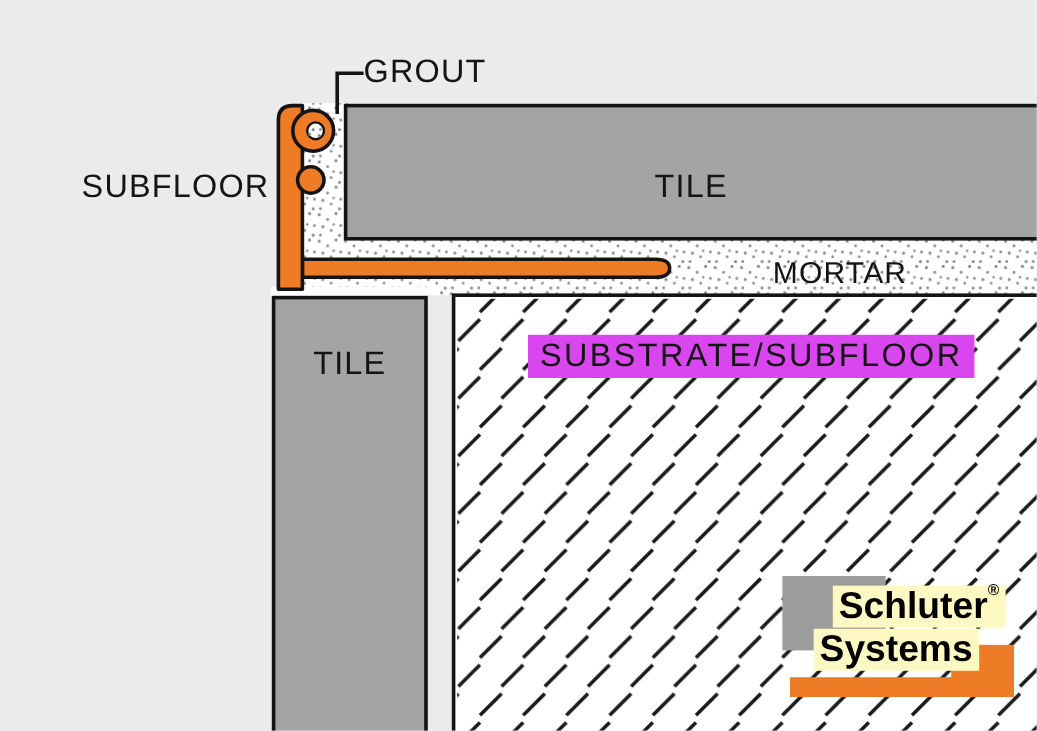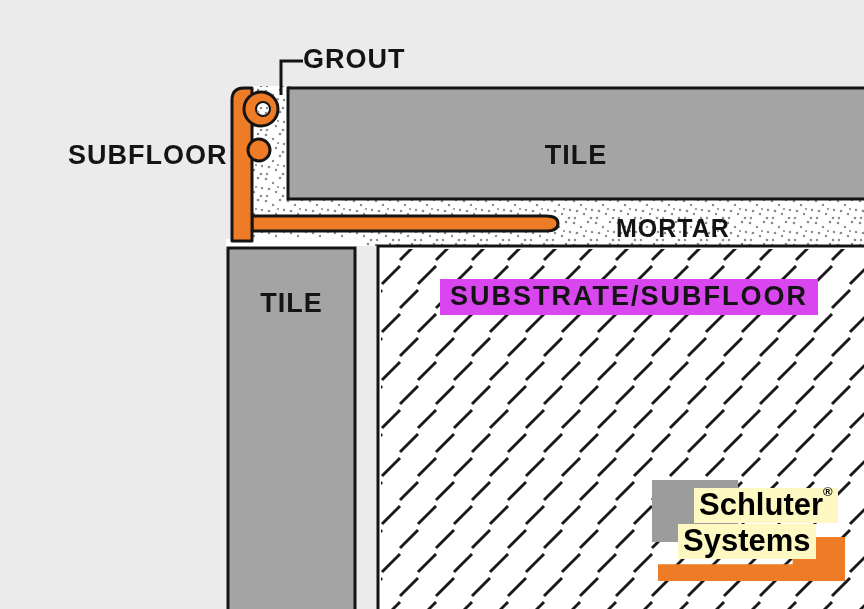--- a/index.html
+++ b/index.html
@@ -2,28 +2,28 @@
 <html><head>
 <meta charset="utf-8">
 <style>
   html,body{margin:0;padding:0;background:#ebebeb;}
   #stage{
     position:relative;width:864px;height:609px;overflow:hidden;
     background:#ebebeb;font-family:"Liberation Sans",sans-serif;
   }
   #diagram-svg{position:absolute;left:0;top:0;}
   .lbl{
-    position:absolute;font-weight:700;color:#141414;
+    position:absolute;font-weight:400;color:#141414;
     font-size:27px;letter-spacing:1px;white-space:nowrap;
     font-family:"Liberation Sans",sans-serif;line-height:1.1;
   }
   #lbl-grout{left:303px;top:45px;}
   #lbl-profile{left:68px;top:141px;}
   #lbl-tile-top{left:288px;top:141px;width:576px;text-align:center;}
-  #lbl-mortar{left:616px;top:215px;font-size:25px;text-align:center;}
+  #lbl-mortar{left:644px;top:215px;font-size:25px;text-align:center;}
   #lbl-tile-left{left:228px;top:289px;width:127px;text-align:center;}
   #lbl-substrate{left:440px;top:279px;background:#d946ef;padding:3px 10px;letter-spacing:2px;}
   
   .logo-el{position:absolute;}
   #logo-square{left:652px;top:480px;width:86px;height:62px;background:#9c9c9c;z-index:1;}
   #logo-step{left:658px;top:537px;width:187px;height:44px;background:#ee7c26;z-index:1;
     clip-path:polygon(0 62%,72% 62%,72% 0,100% 0,100% 100%,0 100%);}
   .logo-text{
     background:#fef9c3;color:#000;font-weight:700;font-size:31px;line-height:1.05;
     font-family:"Liberation Sans",sans-serif;z-index:2;white-space:nowrap;padding:1px 5px;

